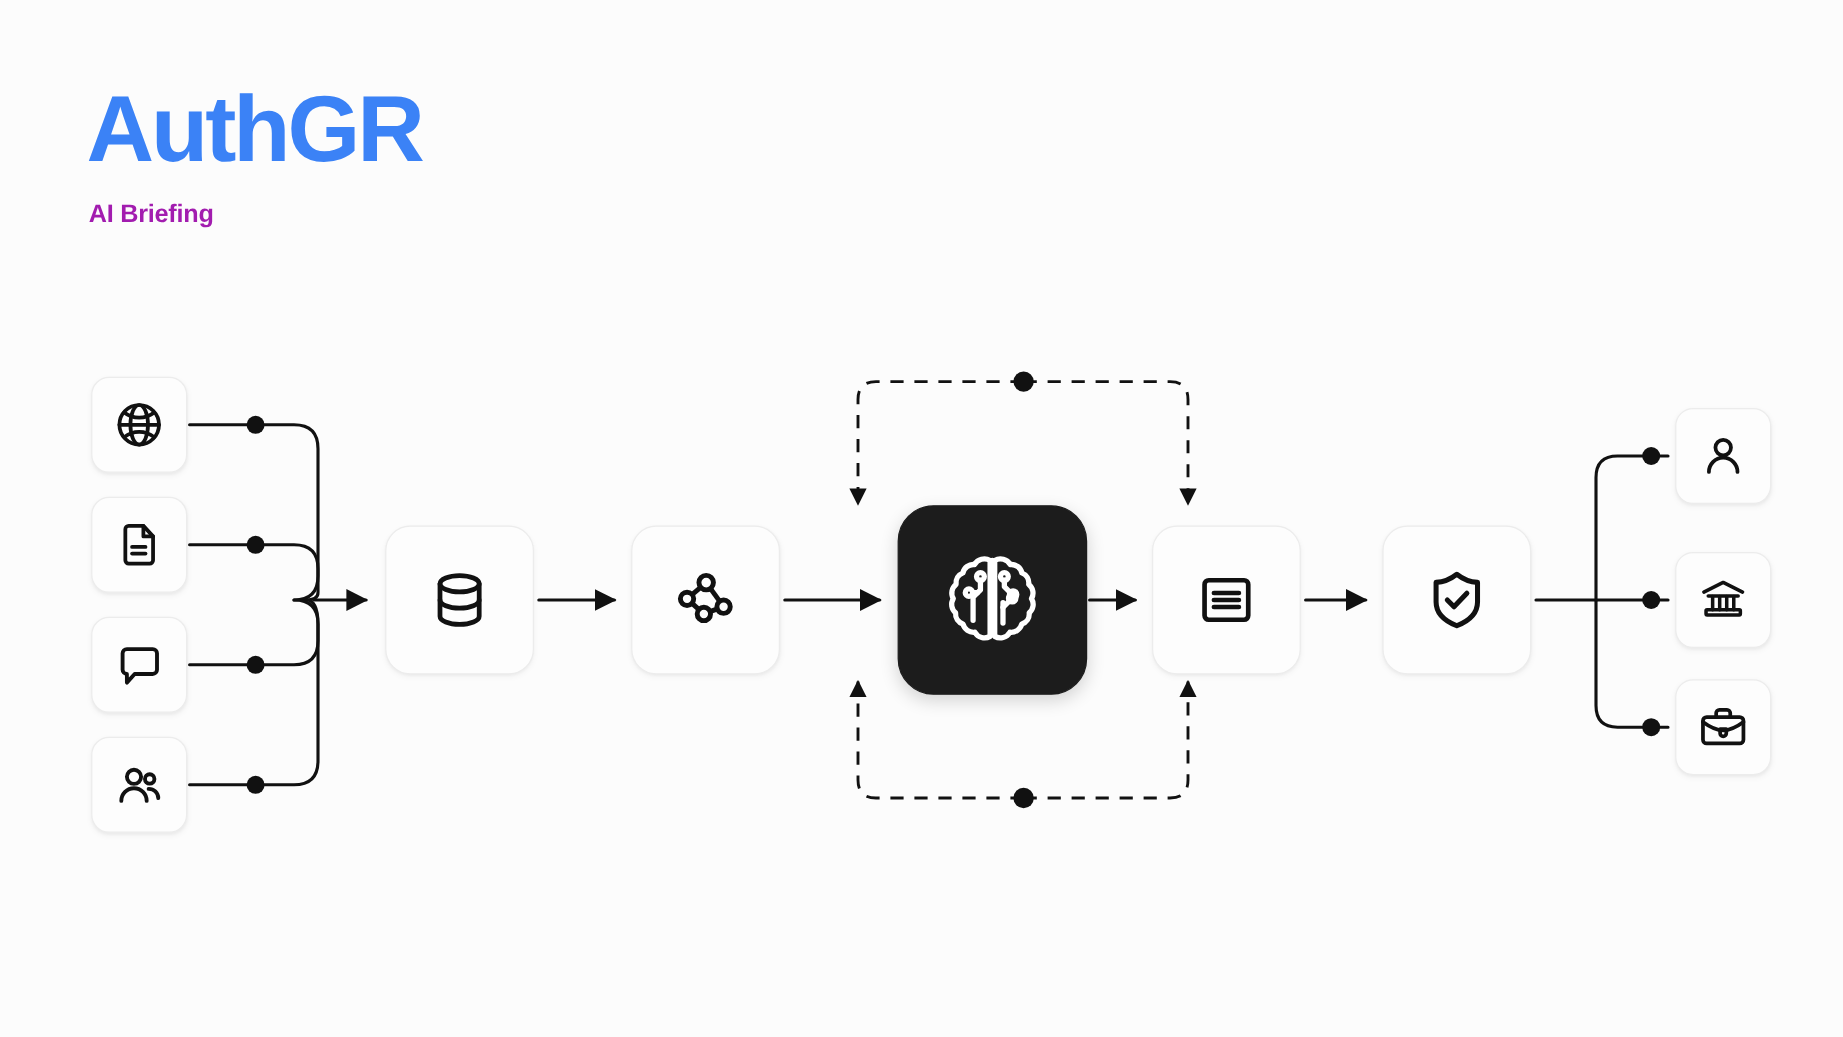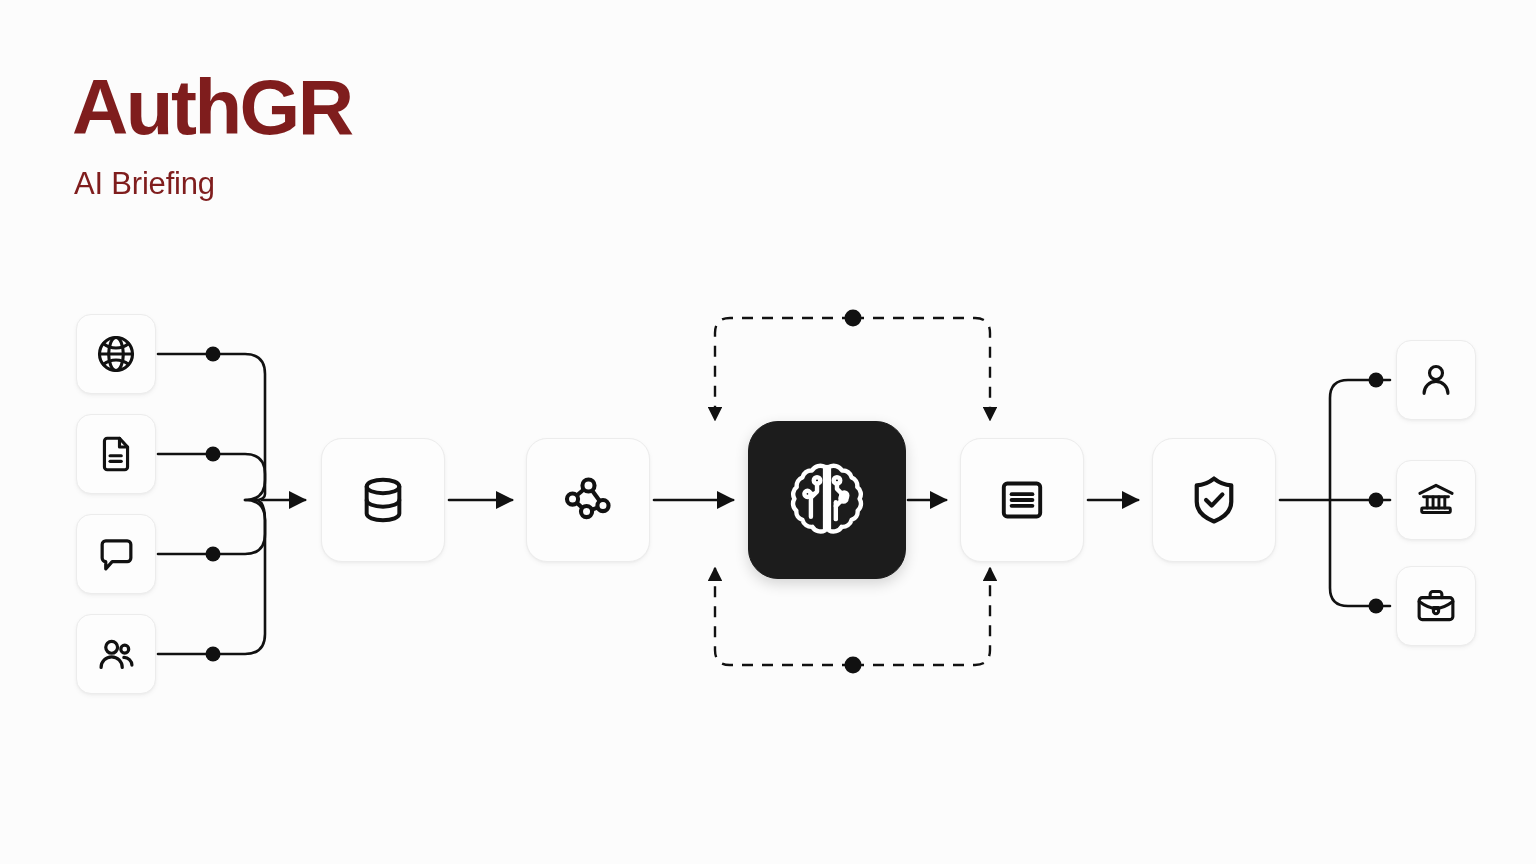--- a/index.html
+++ b/index.html
@@ -21,29 +21,29 @@
   #header {
     position: absolute;
     left: 72px;
     top: 68px;
     width: 700px;
   }
   #title {
     font-size: 78px;
     font-weight: bold;
     letter-spacing: -2.5px;
-    color: #7f1d1d;
+    color: #3b82f6;
     line-height: 1.0;
     margin: 0;
     white-space: nowrap;
   }
   #subtitle {
-    font-size: 31px;
-    font-weight: normal;
-    color: #7f1d1d;
+    font-size: 21px;
+    font-weight: bold;
+    color: #a21caf;
     letter-spacing: -0.2px;
     margin: 22px 0 0 2px;
     line-height: 1.0;
   }
 
   
   #wires {
     position: absolute;
     left: 0;
     top: 0;

